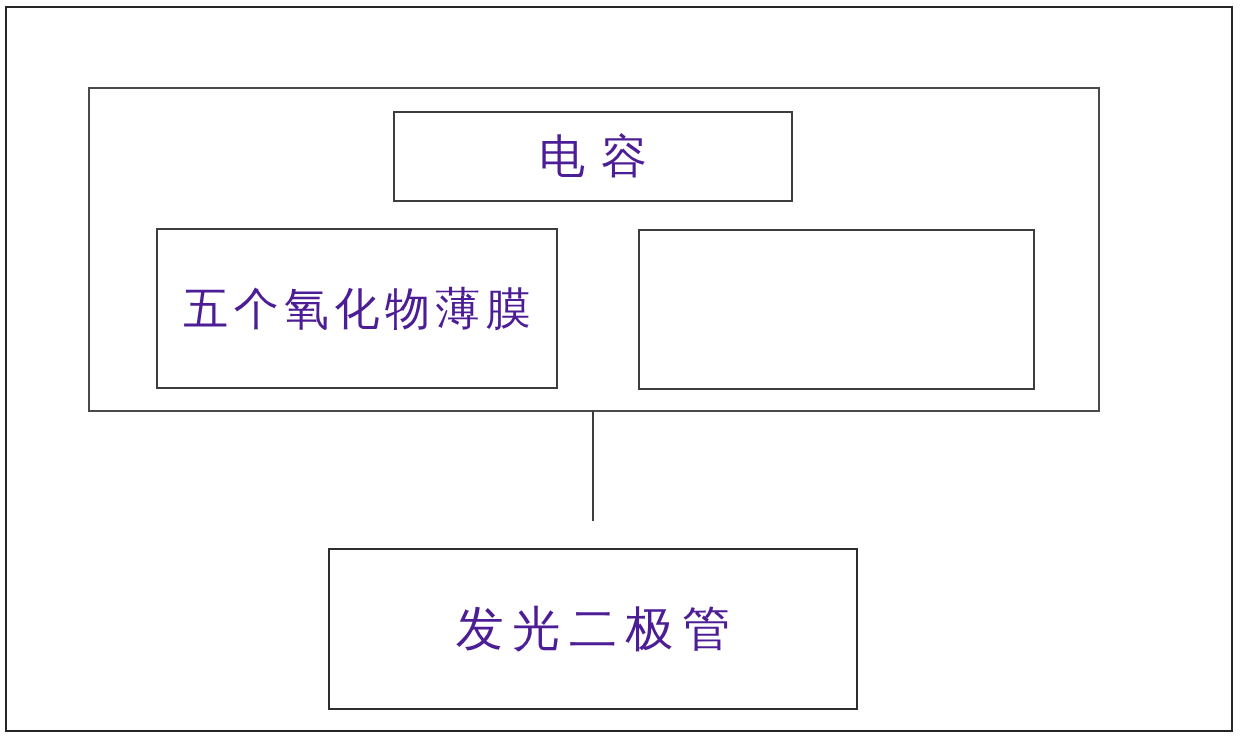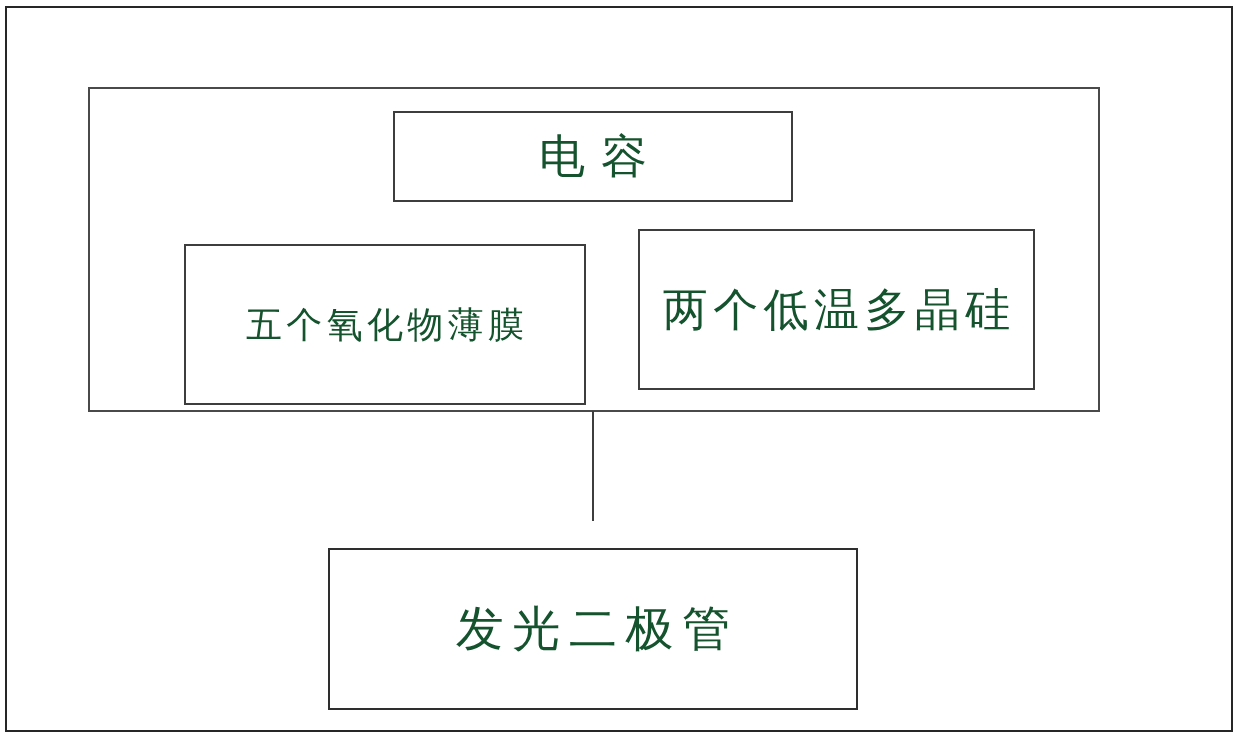--- a/index.html
+++ b/index.html
@@ -38,42 +38,41 @@
   }
   .node {
     position: absolute;
     border: 2px solid #3d3d3d;
     box-sizing: border-box;
     background: #ffffff;
     display: flex;
     flex-direction: column;
     align-items: center;
     justify-content: center;
-    color: #14532d;
+    color: #4c1d95;
     text-align: center;
   }
   .capacitor-box {
     left: 393px;
     top: 111px;
     width: 400px;
     height: 91px;
     font-size: 46px;
     letter-spacing: 0.35em;
     text-indent: 0.35em; 
   }
   .oxide-box {
     left: 156px;
-    top: 244px;
+    top: 228px;
     width: 402px;
     height: 161px;
-    font-size: 36px;
+    font-size: 45px;
     line-height: 72px;
     letter-spacing: 0.12em;
     text-indent: 0.12em;
-    margin-left: 28px;
   }
   .ltps-box {
     left: 638px;
     top: 229px;
     width: 397px;
     height: 161px;
     font-size: 45px;
     line-height: 72px;
     letter-spacing: 0.12em;
     text-indent: 0.12em;
@@ -109,21 +108,20 @@
 
   <div class="node capacitor-box">
     <span>电容</span>
   </div>
 
   <div class="node oxide-box">
     <span>五个氧化物薄膜</span>
   </div>
 
   <div class="node ltps-box">
-    <span>两个低温多晶硅</span>
   </div>
 
   <div class="connector-v"></div>
 
   <div class="node led-box">
     <span>发光二极管</span>
   </div>
 
 </div>
 

